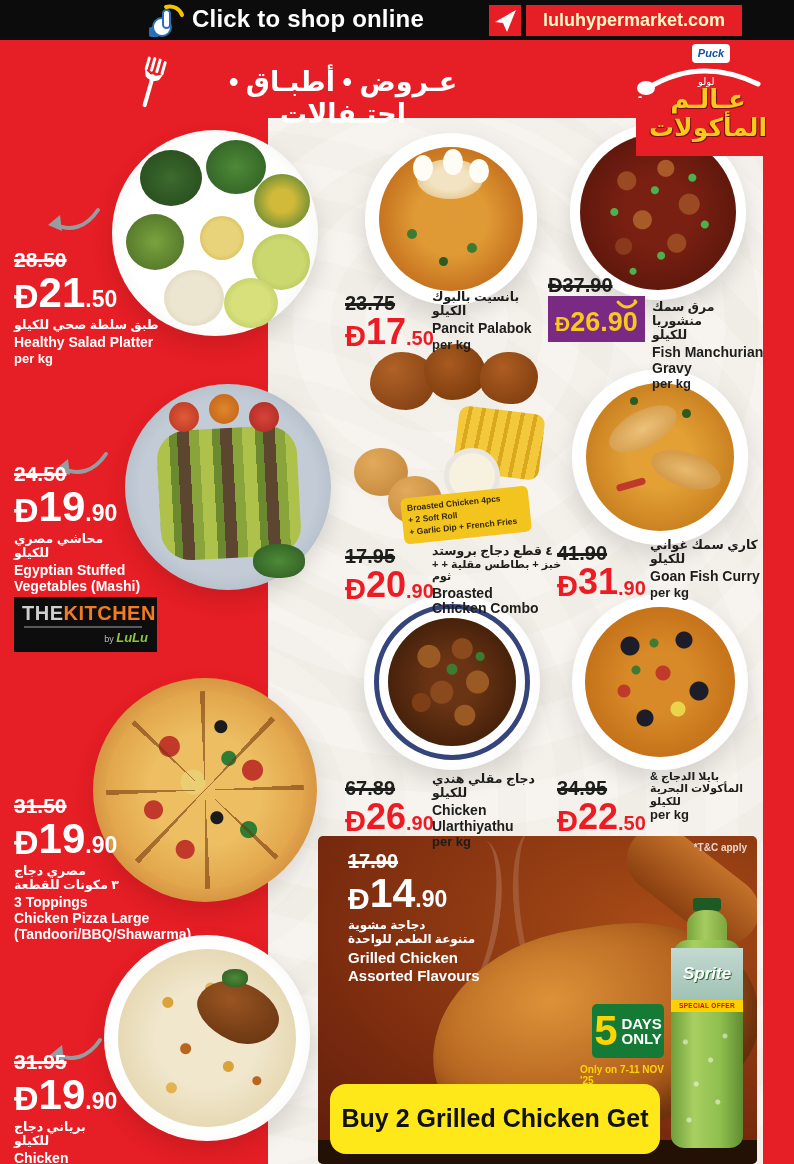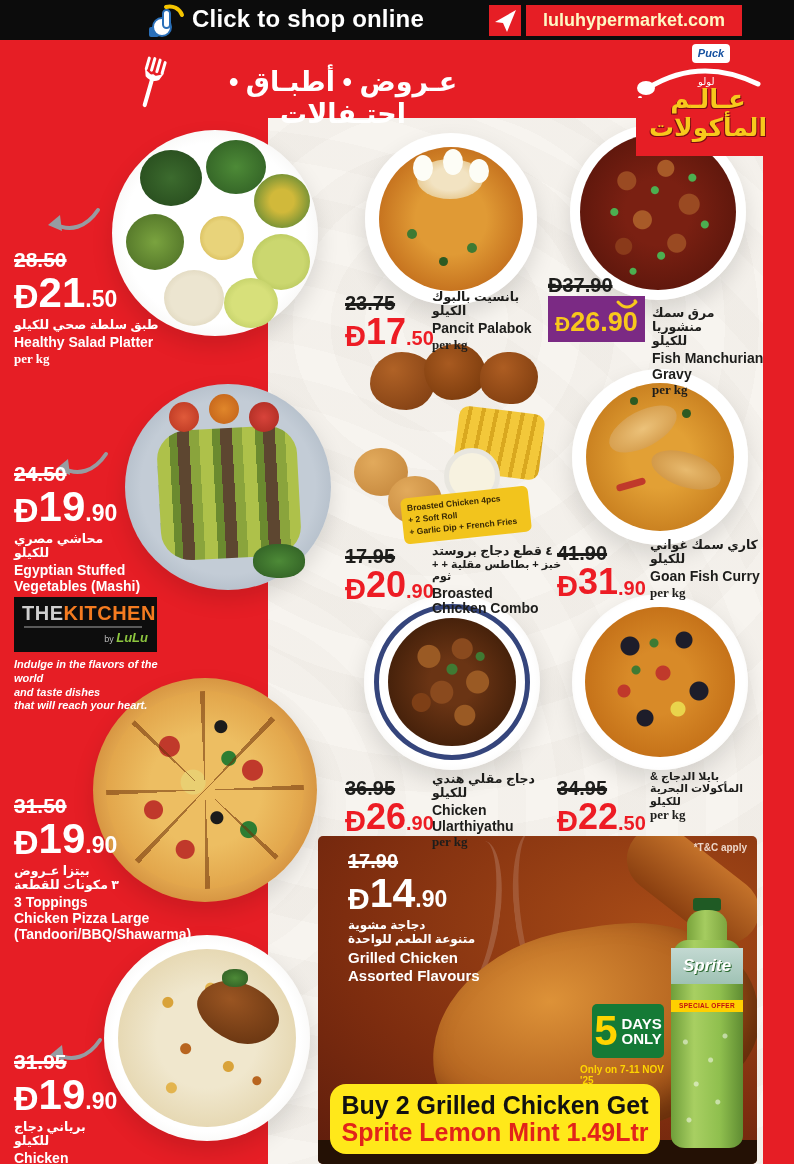--- a/index.html
+++ b/index.html
@@ -44,21 +44,21 @@
   .price .cur{font-weight:800;}
   .price .whole{font-weight:800;}
   .price .cents{font-weight:800;margin-bottom:2px;}
   .w .price{color:#fff;}
   .k .price{color:#ed1c24;}
   .big .cur{font-size:34px;} .big .whole{font-size:42px;} .big .cents{font-size:23px;}
   .med .cur{font-size:29px;} .med .whole{font-size:36px;} .med .cents{font-size:20px;}
   .ar{font-size:12.5px;font-weight:700;margin-top:7px;}
   .ar.s{font-size:11px;}
   .en{font-size:14px;font-weight:700;margin-top:3px;}
-  .unit{font-size:13px;font-weight:600;margin-top:1px;font-family:Liberation Serif, serif;}
+  .unit{font-size:13px;font-weight:600;margin-top:1px;}
   .w .ar,.w .en,.w .unit{color:#fff;}
   .k .ar,.k .en,.k .unit{color:#1d1d1b;}
 
   .purplebox{position:absolute;left:548px;top:296px;width:97px;height:46px;background:#7b2a84;z-index:6;}
   .purplebox .price{color:#f8c81c;position:absolute;left:7px;top:12px;}
   .smile{position:absolute;right:6px;top:3px;width:24px;height:14px;}
 
   
   .kbox{position:absolute;left:14px;top:597px;width:143px;height:55px;background:#0d0d0d;z-index:6;padding:6px 13px 0 8px;box-sizing:border-box;}
   .kline1{font-size:20px;font-weight:800;letter-spacing:.5px;color:#cfcfcf;line-height:1;}
@@ -90,21 +90,21 @@
   .banner .l1{color:#111;font-size:25px;font-weight:800;line-height:1.1;}
   .banner .l2{color:#e2231a;font-size:25px;font-weight:800;line-height:1.1;}
   .wood{position:absolute;left:0;bottom:0;width:100%;height:24px;background:#241105;z-index:5;}
 
   
   .bottle{position:absolute;left:350px;top:62px;width:78px;height:254px;z-index:9;}
   .cap{position:absolute;left:25px;top:0;width:28px;height:13px;background:#1f5a24;border-radius:3px;}
   .neck{position:absolute;left:19px;top:12px;width:40px;height:32px;background:linear-gradient(90deg,#79a43c,#a5cc60 45%,#7da53f);border-radius:45% 45% 0 0;}
   .bbody{position:absolute;left:3px;top:42px;width:72px;height:208px;border-radius:16px 16px 14px 14px/22px 22px 12px 12px;
          background:linear-gradient(90deg,#6f9e3a,#a8cf62 32%,#8fbf4e 68%,#5f8c32);}
-  .blabel{position:absolute;left:3px;top:50px;width:72px;height:36px;background:linear-gradient(180deg,#c3d9d2,#9fc2b4);
+  .blabel{position:absolute;left:3px;top:50px;width:72px;height:52px;background:linear-gradient(180deg,#c3d9d2,#9fc2b4);
           display:flex;align-items:center;justify-content:center;}
   .blabel span{color:#fff;font-size:17px;font-weight:800;font-style:italic;text-shadow:1px 1px 0 #2e6b33;}
   .boffer{position:absolute;left:3px;top:102px;width:72px;height:12px;background:#ffd000;color:#c20f12;
           font-size:6.5px;font-weight:800;text-align:center;line-height:12px;letter-spacing:.3px;}
   .bubbles{position:absolute;left:3px;top:120px;width:72px;height:120px;
       background-image:radial-gradient(circle at 20% 20%,rgba(255,255,255,.5) 0 2px,transparent 3px),
                        radial-gradient(circle at 55% 35%,rgba(255,255,255,.5) 0 2px,transparent 3px),
                        radial-gradient(circle at 75% 15%,rgba(255,255,255,.5) 0 2px,transparent 3px),
                        radial-gradient(circle at 35% 55%,rgba(255,255,255,.5) 0 2px,transparent 3px),
                        radial-gradient(circle at 65% 70%,rgba(255,255,255,.5) 0 2px,transparent 3px),
@@ -335,21 +335,21 @@
     <svg class="smile" viewBox="0 0 24 14">
       <path d="M3 3 Q 12 13 21 3" stroke="#f8c81c" stroke-width="3" fill="none" stroke-linecap="round"></path>
       <circle cx="20" cy="1.8" r="1.6" fill="#f8c81c"></circle>
     </svg>
     <div class="price">
         <span class="cur" style="font-size:21px">Ɖ</span>
         <span class="whole" style="font-size:27px">26.90</span>
       </div>
   </div>
   <div class="pb k" style="left:652px;top:290px;width:112px">
-    <div class="ar" style="margin-top:16px">مرق سمك منشوريا</div>
+    <div class="ar" style="margin-top:10px">مرق سمك منشوريا</div>
     <div class="ar" style="margin-top:0">للكيلو</div>
     <div class="en">Fish Manchurian Gravy</div>
     <div class="unit">per kg</div>
   </div>
 
   <div class="pb w big" style="left:14px;top:462px;width:156px">
     <div class="old">24.50</div>
     <div class="price">
         <span class="cur">Ɖ</span>
         <span class="whole">19</span>
@@ -395,28 +395,23 @@
     <div class="ar" style="margin-top:0">للكيلو</div>
     <div class="en">Goan Fish Curry</div>
     <div class="unit">per kg</div>
   </div>
 
   <div class="kbox">
     <div class="kline1"><span>THE</span><b>KITCHEN</b></div>
     <div class="krule"></div>
     <div class="kby"><span>by</span> <b>LuLu</b></div>
   </div>
-  <div class="ktag">
-    <div>Indulge in the flavors of the world</div>
-    <div>and taste dishes</div>
-    <div>that will reach your heart.</div>
-  </div>
 
   <div class="pb k med" style="left:345px;top:777px;width:100px">
-    <div class="old">36.95</div>
+    <div class="old">67.89</div>
     <div class="price">
         <span class="cur">Ɖ</span>
         <span class="whole">26</span>
         <span class="cents">.90</span>
       </div>
   </div>
   <div class="pb k" style="left:432px;top:772px;width:140px">
     <div class="ar" style="margin-top:0">دجاج مقلي هندي</div>
     <div class="ar" style="margin-top:0">للكيلو</div>
     <div class="en">Chicken Ularthiyathu</div>
@@ -437,21 +432,21 @@
     <div class="unit">per kg</div>
   </div>
 
   <div class="pb w big" style="left:14px;top:794px;width:162px">
     <div class="old">31.50</div>
     <div class="price">
         <span class="cur">Ɖ</span>
         <span class="whole">19</span>
         <span class="cents">.90</span>
       </div>
-    <div class="ar">بيتزا عـروض</div>
+    <div class="ar">مصري دجاج</div>
     <div class="ar" style="margin-top:0">٣ مكونات للقطعة</div>
     <div class="en">3 Toppings</div>
     <div class="en" style="margin-top:0">Chicken Pizza Large</div>
     <div class="en" style="margin-top:0">(Tandoori/BBQ/Shawarma)</div>
   </div>
 
   <div class="pb w big" style="left:14px;top:1050px;width:156px">
     <div class="old">31.95</div>
     <div class="price">
         <span class="cur">Ɖ</span>
@@ -495,21 +490,20 @@
     </div>
 
     <div class="days">
       <span class="n">5</span>
       <span class="t"><span>DAYS</span><br><span>ONLY</span></span>
     </div>
     <div class="date">Only on 7-11 NOV '25</div>
 
     <div class="banner">
       <div class="l1">Buy 2 Grilled Chicken Get</div>
-      <div class="l2">Sprite Lemon Mint 1.49Ltr</div>
     </div>
 
     <div class="bottle">
       <div class="cap"></div>
       <div class="neck"></div>
       <div class="bbody"></div>
       <div class="blabel">
           <span>Sprite</span>
         </div>
       <div class="boffer">SPECIAL OFFER</div>

